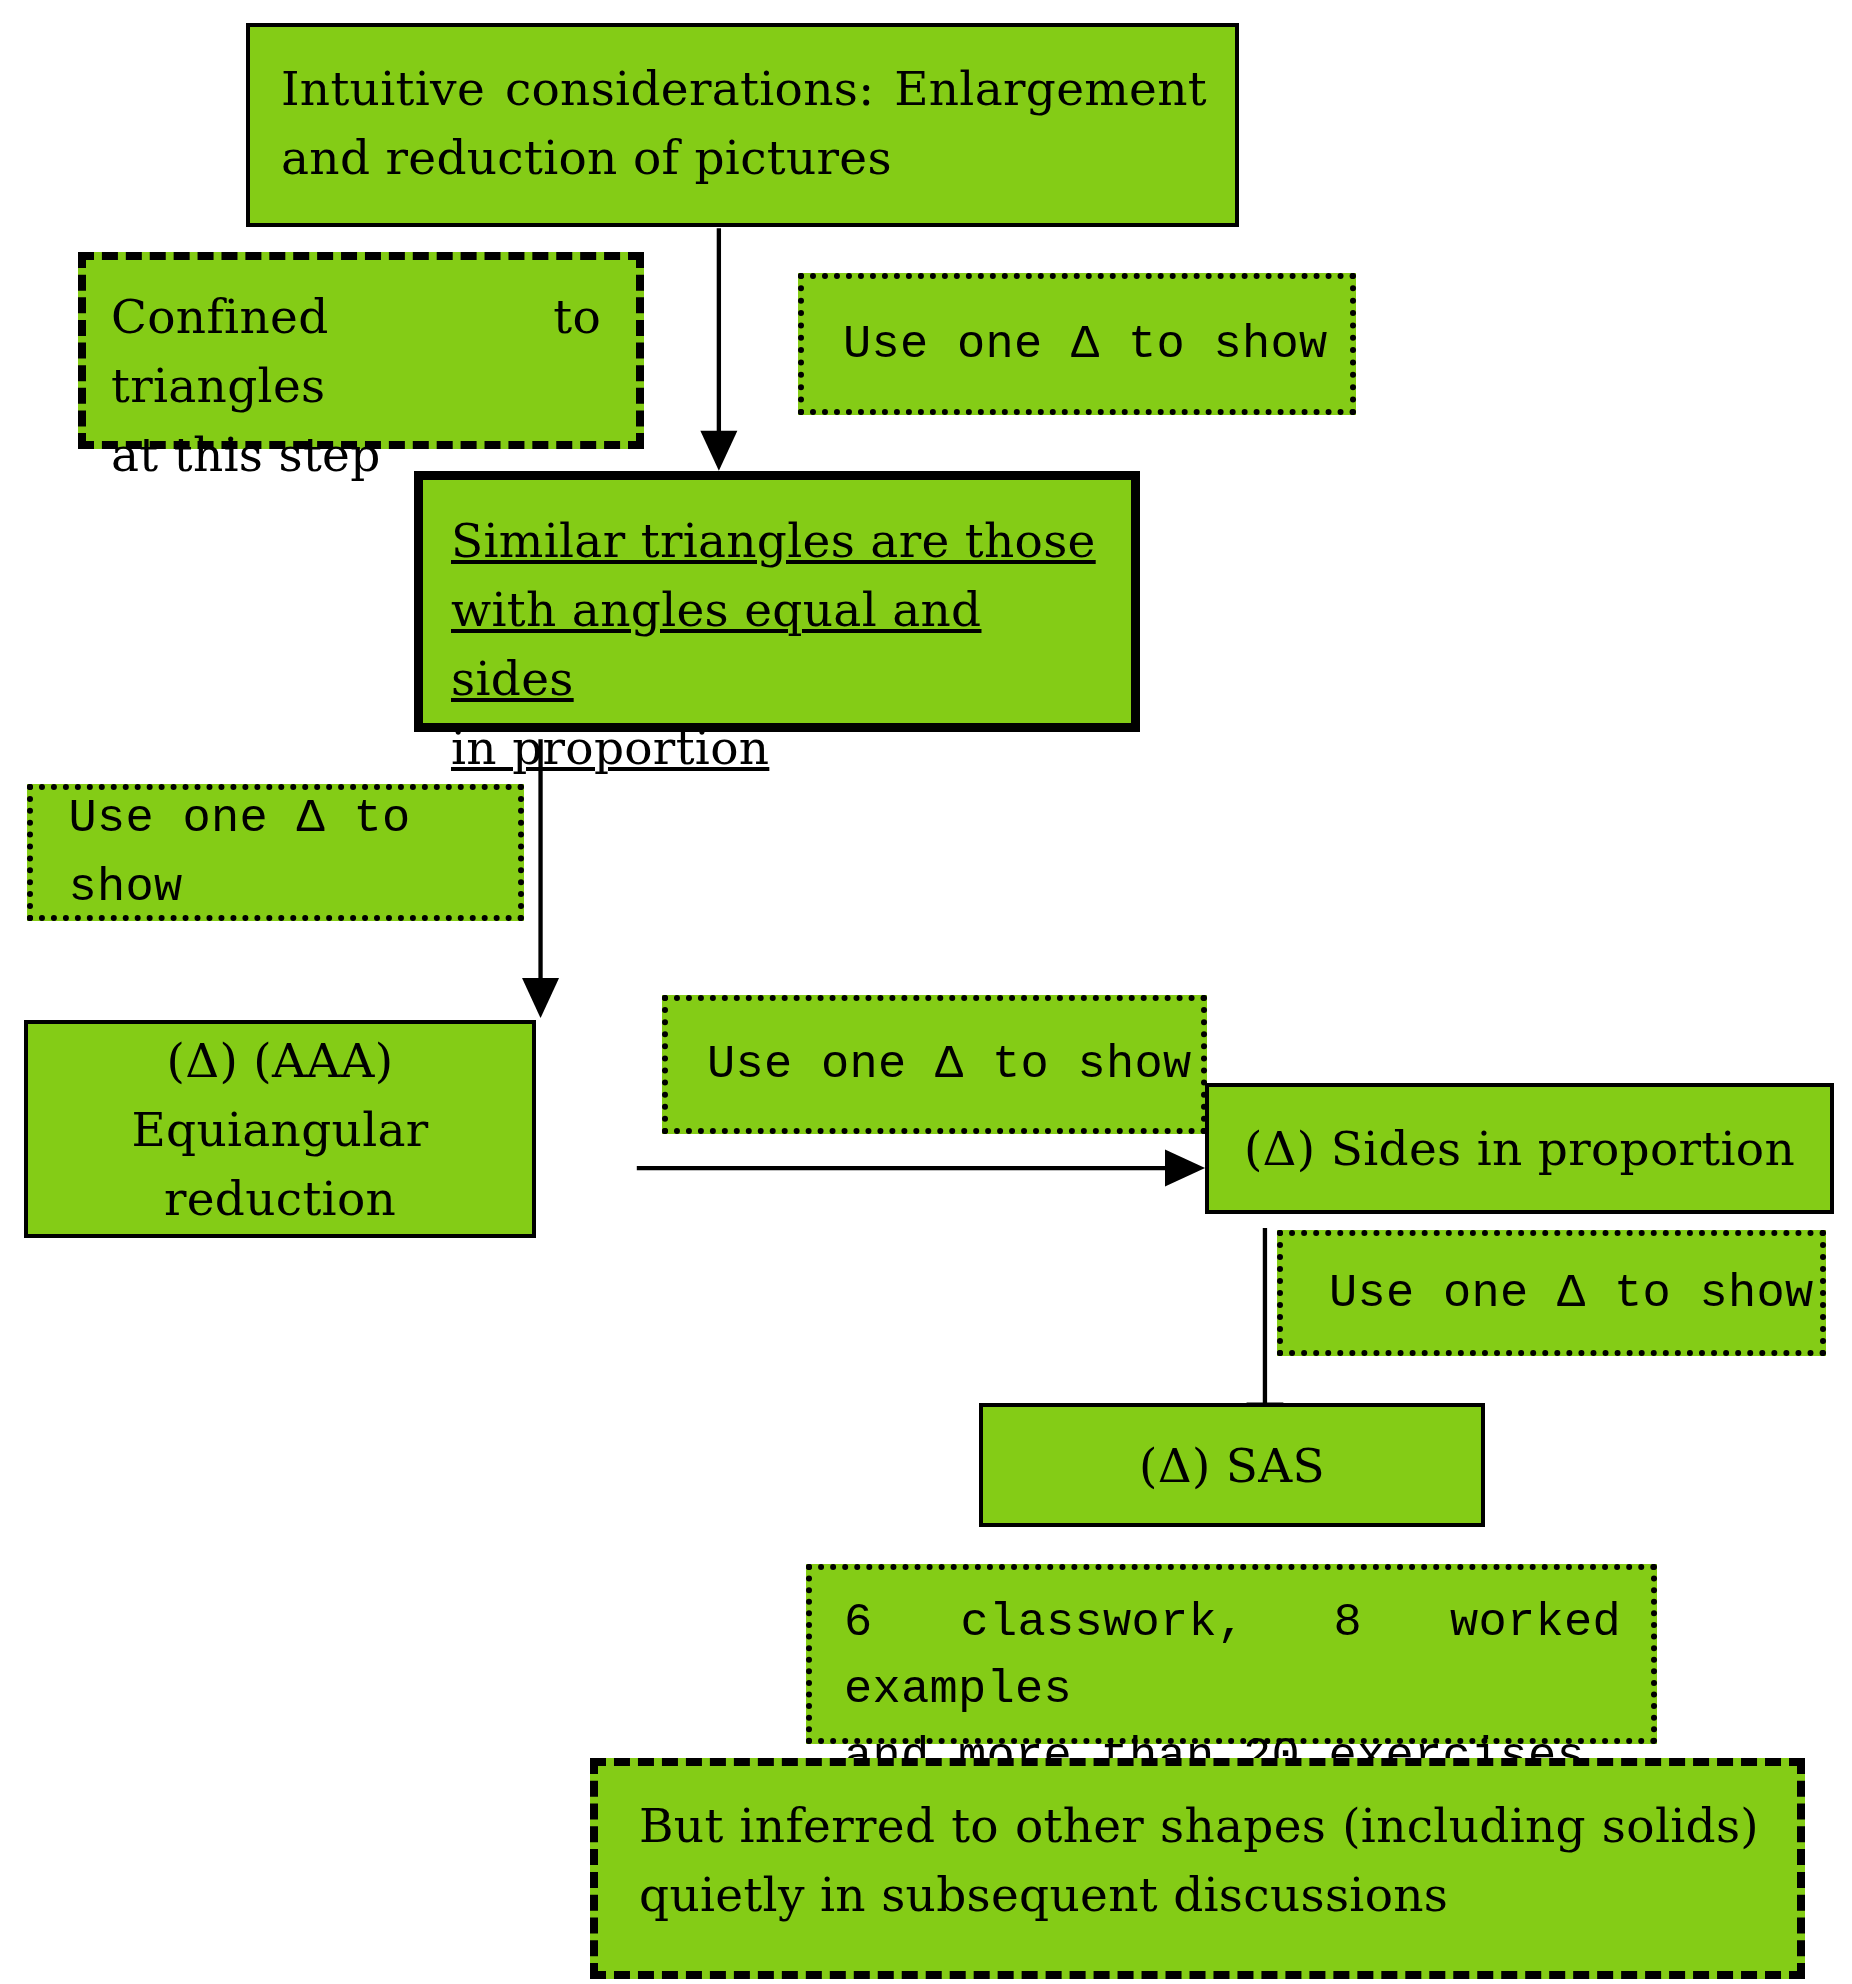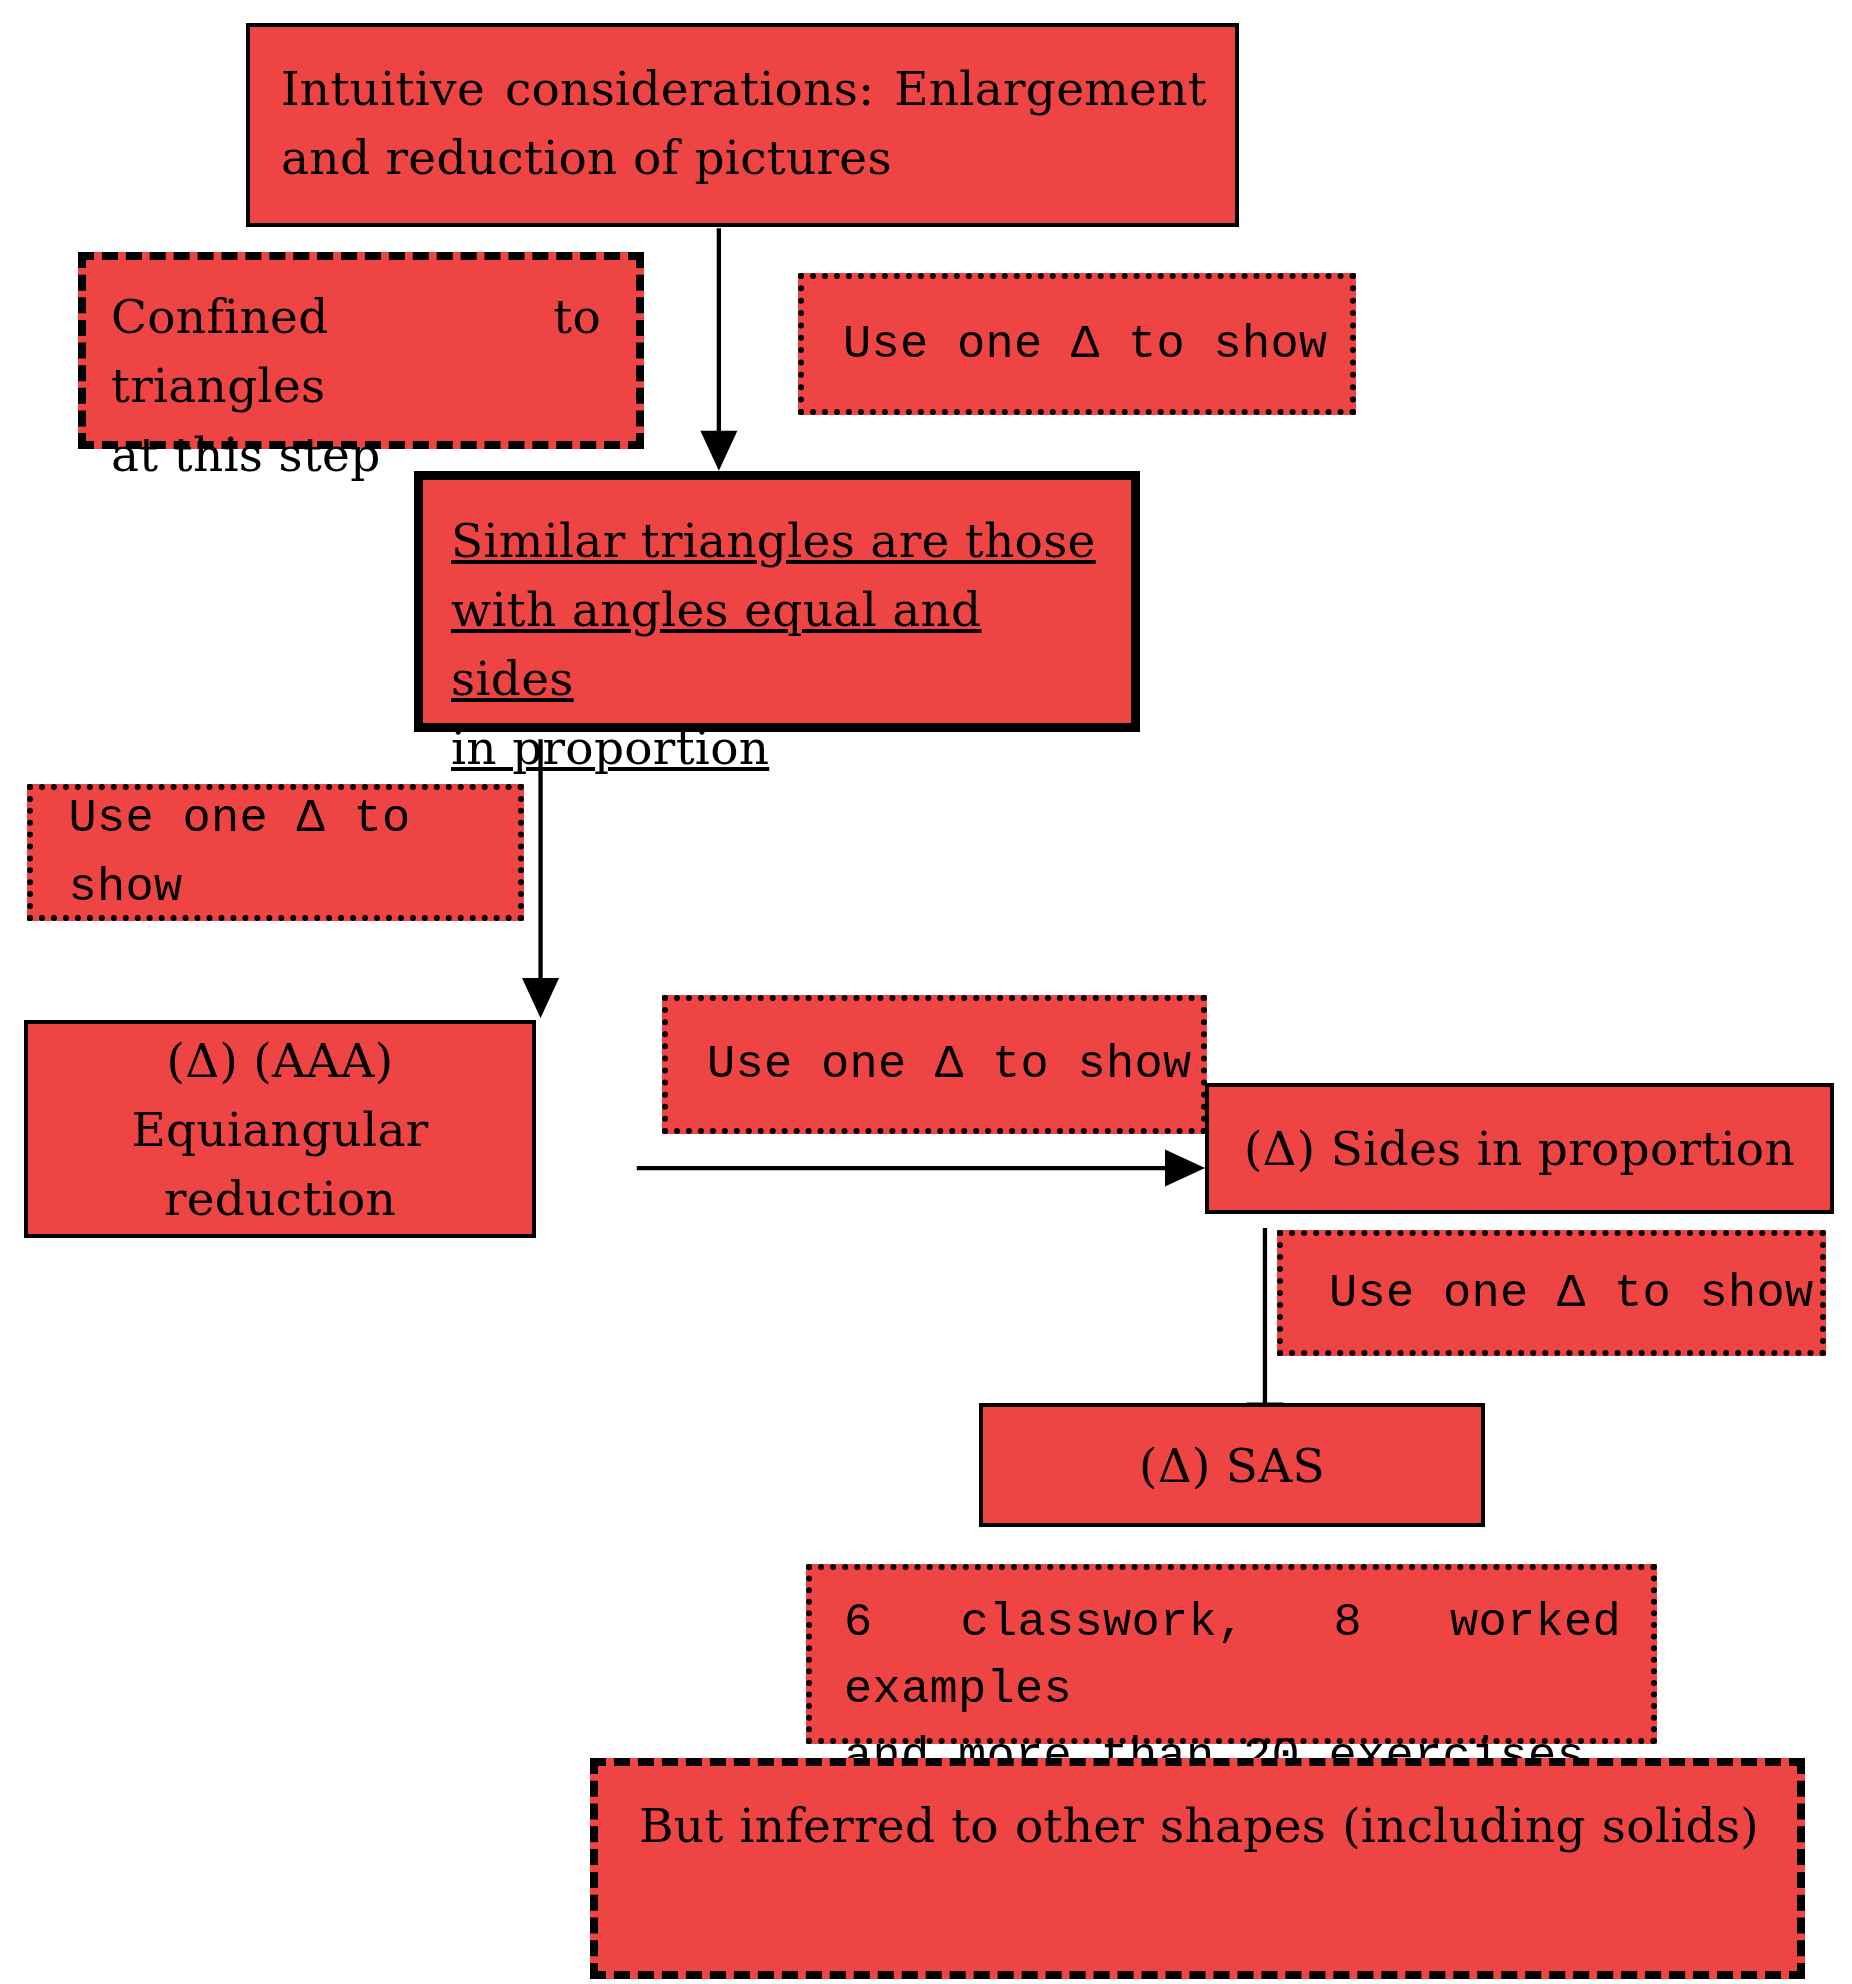--- a/index.html
+++ b/index.html
@@ -19,21 +19,21 @@
   .arrows {
     position: absolute;
     left: 0;
     top: 0;
     width: 1853px;
     height: 1985px;
   }
   .box {
     position: absolute;
     box-sizing: border-box;
-    background: #ef4444;
+    background: #84cc16;
     font-size: 47px;
     line-height: 69px;
     letter-spacing: 0.3px;
   }
   .solid  { border: 4.3px solid #000000; }
   .bold   { border: 9.3px solid #000000; text-decoration: underline; }
   .dotted { border: 6.2px dotted #000000; font-family: Liberation Mono, monospace; }
   .dashed { border: 8.6px dashed #000000; }
   .vcenter {
     display: flex;
@@ -117,16 +117,17 @@
     <span class="line">(Δ) SAS</span>
   </div>
 
   <div class="box dotted" style="left:806px; top:1564px; width:851px; height:180px; padding:18.5px 30px 0 32px;">
     <span class="line stretch tight">6 classwork, 8 worked examples</span>
     <span class="line tight">and more than 20 exercises</span>
   </div>
 
   <div class="box dashed" style="left:590px; top:1758px; width:1215px; height:221px; padding:25px 38px 0 41px;">
     <span class="line stretch">But inferred to other shapes (including solids)</span>
+    <span class="line">quietly in subsequent discussions</span>
   </div>
 
 </div>
 
 
 </body></html>

